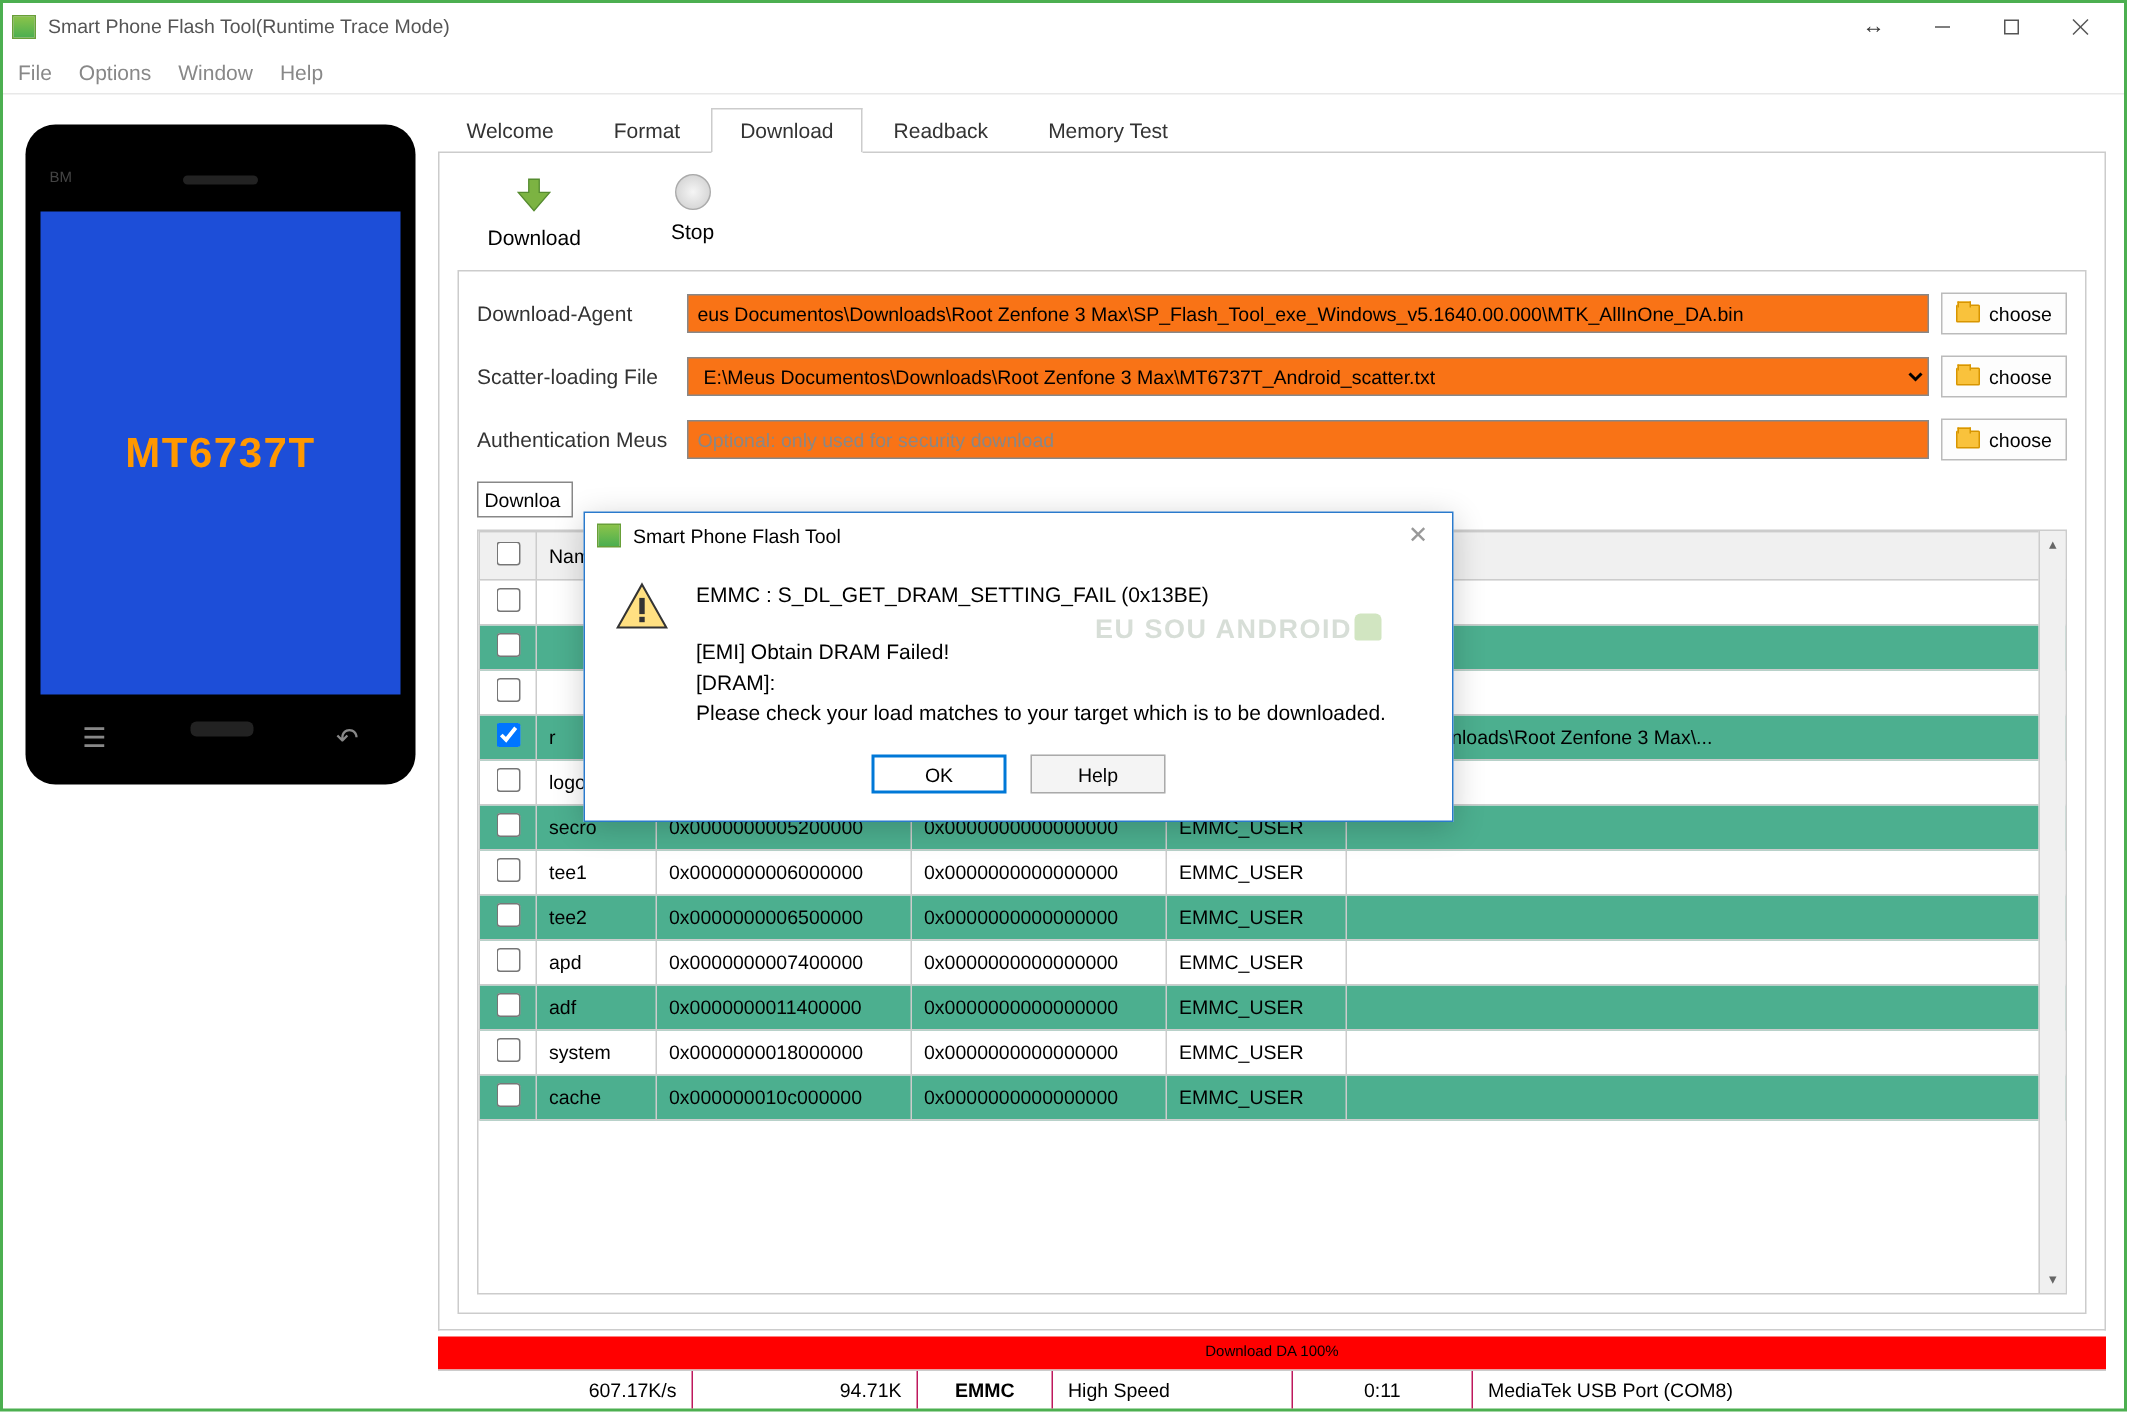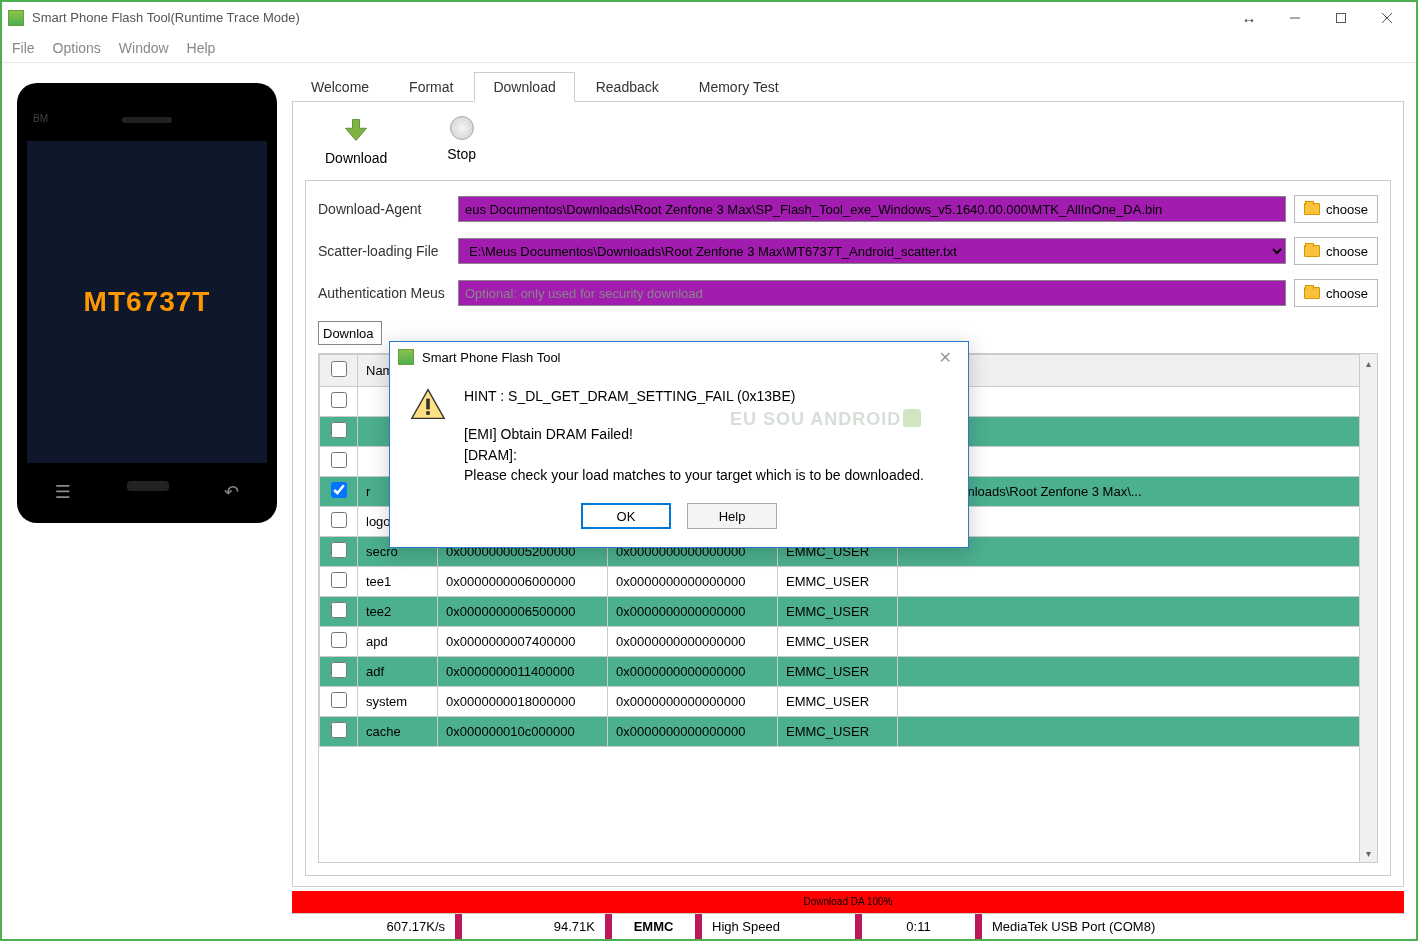--- a/index.html
+++ b/index.html
@@ -15,21 +15,21 @@
 .resize-arrow { width: 46px; height: 30px; display: flex; align-items: center; justify-content: center; color: #333; font-size: 15px; }
 
 .menu-bar { height: 30px; display: flex; align-items: center; padding: 0 10px; gap: 18px; border-bottom: 1px solid #e8e8e8; }
 .menu-item { font-size: 14px; color: #888; cursor: pointer; }
 
 .main { display: flex; height: calc(100% - 31px - 30px - 52px); }
 .sidebar { width: 290px; padding: 20px 5px; display: flex; justify-content: center; align-items: flex-start; }
 .phone { width: 260px; height: 440px; background: #000; border-radius: 20px; padding: 12px 10px; position: relative; display: flex; flex-direction: column; align-items: center; }
 .phone .bm { position: absolute; top: 30px; left: 16px; font-size: 10px; color: #444; }
 .phone .speaker { width: 50px; height: 6px; background: #222; border-radius: 3px; margin-top: 22px; }
-.phone .screen { flex: 1; width: 100%; margin: 18px 0 10px; background: #0f172a; display: flex; align-items: center; justify-content: center; }
+.phone .screen { flex: 1; width: 100%; margin: 18px 0 10px; background: #1d4ed8; display: flex; align-items: center; justify-content: center; }
 .phone .chip { color: #ff9800; font-size: 28px; font-weight: bold; letter-spacing: 1px; }
 .phone .nav { display: flex; width: 100%; justify-content: space-around; padding: 8px 0; }
 .phone .nav span { color: #888; font-size: 18px; }
 .phone-home { width: 42px; height: 10px; background: #222; border-radius: 4px; }
 
 .content { flex: 1; padding: 8px 12px 0 0; display: flex; flex-direction: column; }
 .tabs { display: flex; border-bottom: 1px solid #ccc; }
 .tab { padding: 6px 18px; font-size: 14px; color: #333; border: 1px solid transparent; border-bottom: none; cursor: pointer; position: relative; top: 1px; background: #f5f5f5; border-color: #ccc; margin-right: 2px; }
 .tab.active { background: #fff; border-bottom: 1px solid #fff; font-weight: 500; }
 .tab:not(.active) { background: transparent; border-color: transparent; }
@@ -38,21 +38,21 @@
 
 .toolbar { display: flex; gap: 60px; padding: 4px 20px 14px; }
 .tool-btn { display: flex; flex-direction: column; align-items: center; gap: 6px; cursor: pointer; font-size: 14px; }
 .dl-arrow { width: 28px; height: 28px; }
 .dl-arrow svg { width: 100%; height: 100%; }
 .stop-circle { width: 24px; height: 24px; border-radius: 50%; background: radial-gradient(#f5f5f5, #ccc); border: 1px solid #aaa; }
 
 .file-section { border: 1px solid #ccc; padding: 14px 12px 12px; display: flex; flex-direction: column; gap: 14px; flex: 1; }
 .file-row { display: flex; align-items: center; gap: 8px; }
 .file-label { width: 132px; font-size: 14px; color: #333; }
-.file-input { flex: 1; height: 26px; padding: 2px 6px; font-size: 13px; border: 1px solid #888; background: #a21caf; }
+.file-input { flex: 1; height: 26px; padding: 2px 6px; font-size: 13px; border: 1px solid #888; background: #f97316; }
 .file-input::placeholder { color: #888; }
 .choose-btn { width: 84px; height: 28px; background: #fdfdfd; border: 1px solid #bbb; display: flex; align-items: center; justify-content: center; gap: 6px; font-size: 13px; cursor: pointer; }
 .folder-icon { width: 16px; height: 12px; background: #f9c23c; border: 1px solid #d89500; border-radius: 1px; position: relative; }
 .folder-icon::before { content: ""; position: absolute; top: -3px; left: 0; width: 7px; height: 3px; background: #f9c23c; border: 1px solid #d89500; border-bottom: none; }
 
 .mode-row { display: flex; align-items: center; gap: 8px; }
 .mode-select { width: 200px; height: 24px; font-size: 13px; border: 1px solid #888; padding: 0 4px; }
 
 .table-wrap { flex: 1; border: 1px solid #ccc; position: relative; overflow: hidden; margin-top: -6px; }
 .table { width: 100%; border-collapse: collapse; font-size: 13px; }
@@ -62,21 +62,21 @@
 .table td:first-child { text-align: center; }
 .table tr.green td { background: #4caf8f; }
 .table input[type=checkbox] { width: 16px; height: 16px; }
 .scroll-v { position: absolute; right: 0; top: 0; bottom: 0; width: 18px; background: #f0f0f0; border-left: 1px solid #ccc; }
 .scroll-v .up, .scroll-v .down { height: 18px; display: flex; align-items: center; justify-content: center; font-size: 10px; color: #666; }
 .scroll-v .down { position: absolute; bottom: 0; width: 100%; }
 
 .footer { height: 52px; display: flex; flex-direction: column; }
 .progress { height: 22px; background: #ff0000; color: #000; font-size: 10px; text-align: center; line-height: 22px; margin: 4px 12px 0 290px; }
 .status-bar { flex: 1; display: flex; border-top: 1px solid #ccc; margin: 0 12px 0 290px; }
-.status-cell { border-right: 7px solid #be185d; padding: 4px 10px; font-size: 13px; display: flex; align-items: center; }
+.status-cell { border-right: 1px solid #be185d; padding: 4px 10px; font-size: 13px; display: flex; align-items: center; }
 .status-cell:nth-child(1) { width: 170px; justify-content: flex-end; }
 .status-cell:nth-child(2) { width: 150px; justify-content: flex-end; }
 .status-cell:nth-child(3) { width: 90px; justify-content: center; font-weight: bold; }
 .status-cell:nth-child(4) { width: 160px; }
 .status-cell:nth-child(5) { width: 120px; justify-content: center; }
 .status-cell:nth-child(6) { flex: 1; border-right: none; }
 
 .dialog { position: absolute; left: 389px; top: 341px; width: 580px; background: #fff; border: 1px solid #2a7acc; box-shadow: 0 4px 20px rgba(0,0,0,0.2); z-index: 100; }
 .dialog-title { height: 30px; display: flex; align-items: center; padding: 0 8px; font-size: 13px; }
 .dialog-title .app-icon { width: 16px; height: 16px; margin-right: 8px; background: linear-gradient(#8bc34a,#4caf50); border: 1px solid #689f38; }
@@ -344,21 +344,21 @@
   </div>
   <div class="dialog-body">
     <div class="warn-icon">
       <svg viewBox="0 0 40 40">
           <path d="M20 4 L38 36 L2 36 Z" fill="#ffe082" stroke="#333" stroke-width="1.5"></path>
           <rect x="18" y="14" width="4" height="12" fill="#333"></rect>
           <rect x="18" y="28" width="4" height="4" fill="#333"></rect>
         </svg>
     </div>
     <div class="dialog-text">
-      <div class="err-title">HINT : S_DL_GET_DRAM_SETTING_FAIL (0x13BE)</div>
+      <div class="err-title">EMMC : S_DL_GET_DRAM_SETTING_FAIL (0x13BE)</div>
       <div>[EMI] Obtain DRAM Failed!</div>
       <div>[DRAM]:</div>
       <div>Please check your load matches to your target which is to be downloaded.</div>
     </div>
   </div>
   <div class="dialog-buttons">
     <button class="dlg-btn primary">OK</button>
     <button class="dlg-btn">Help</button>
   </div>
 </div>

